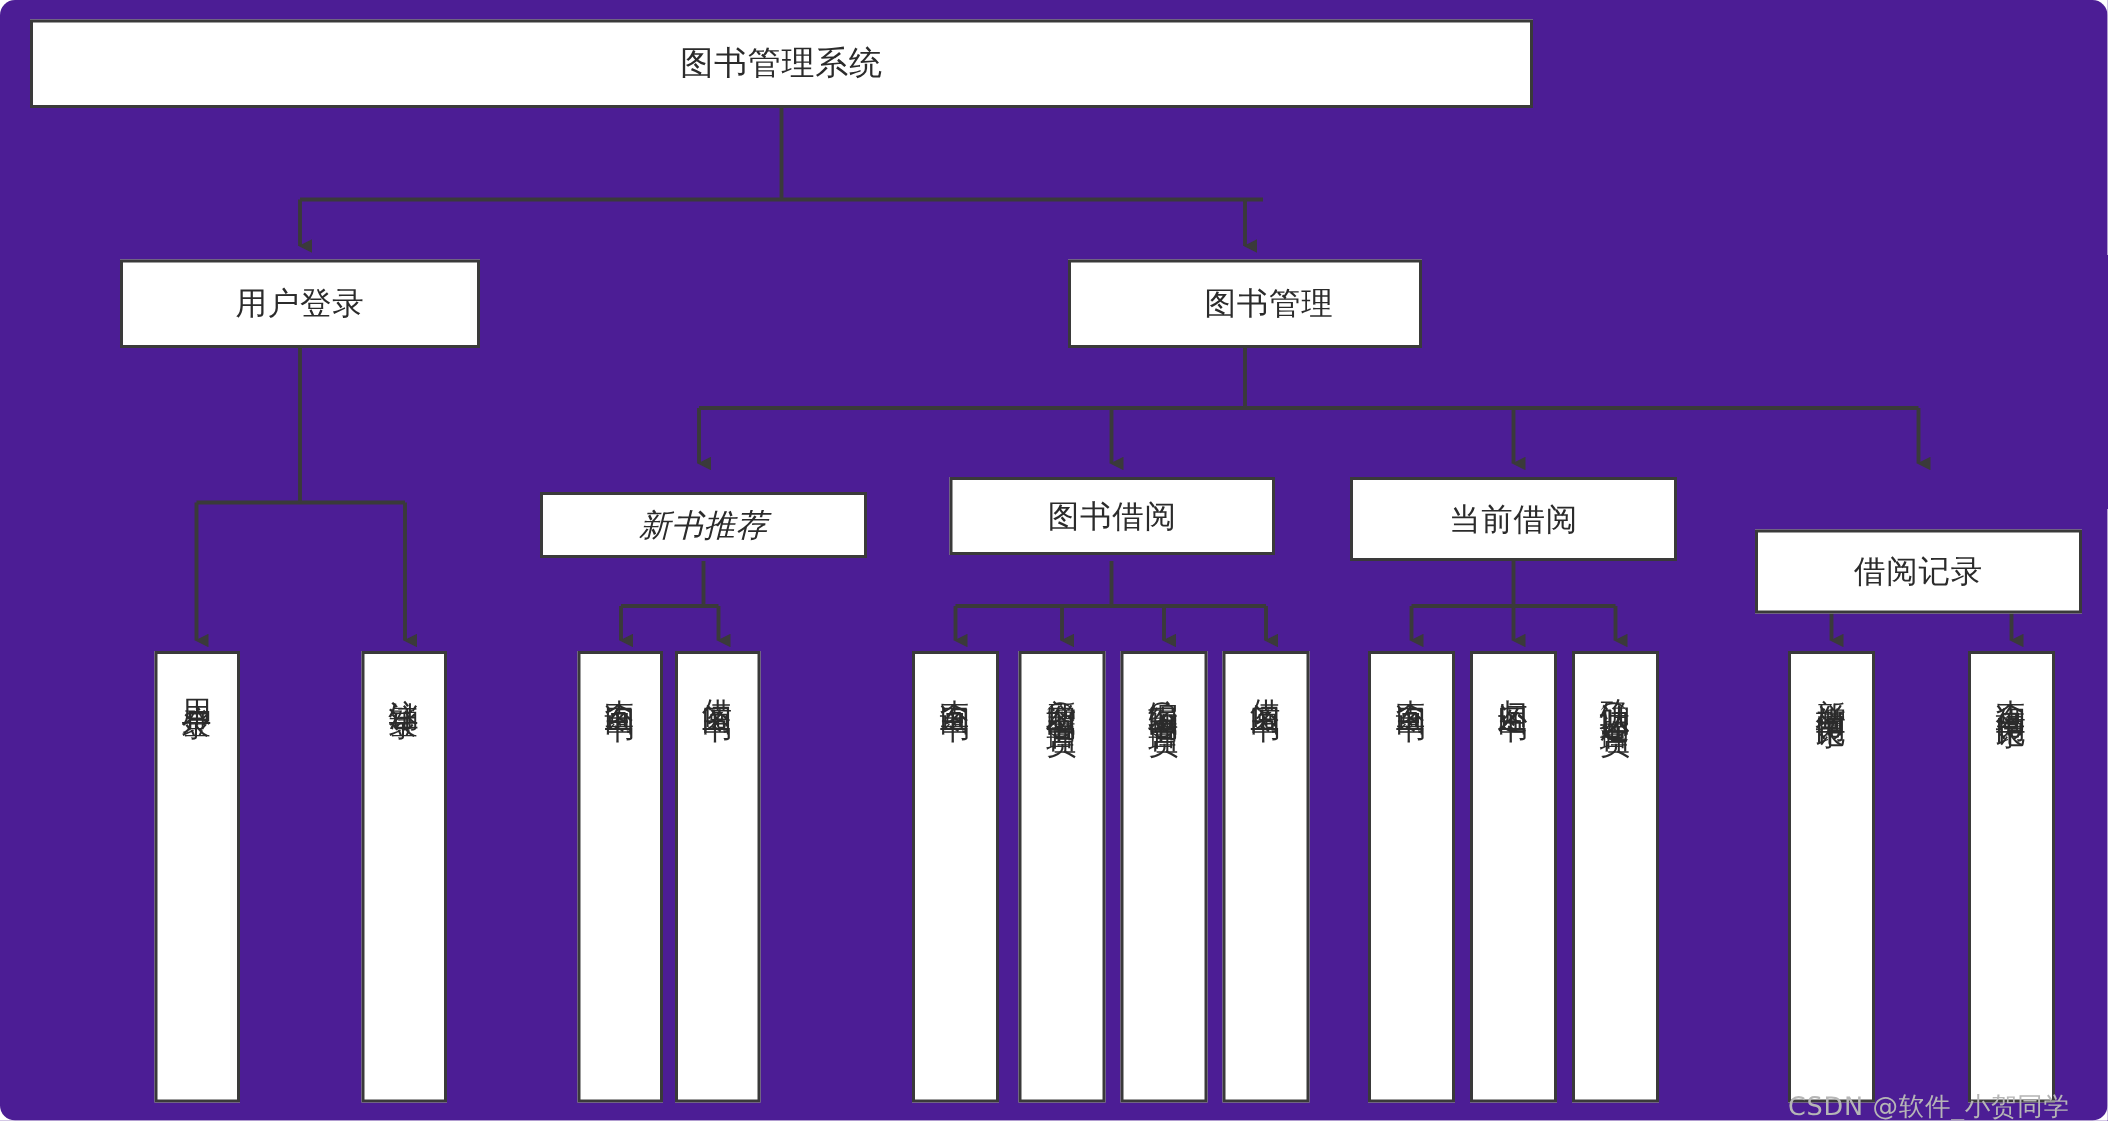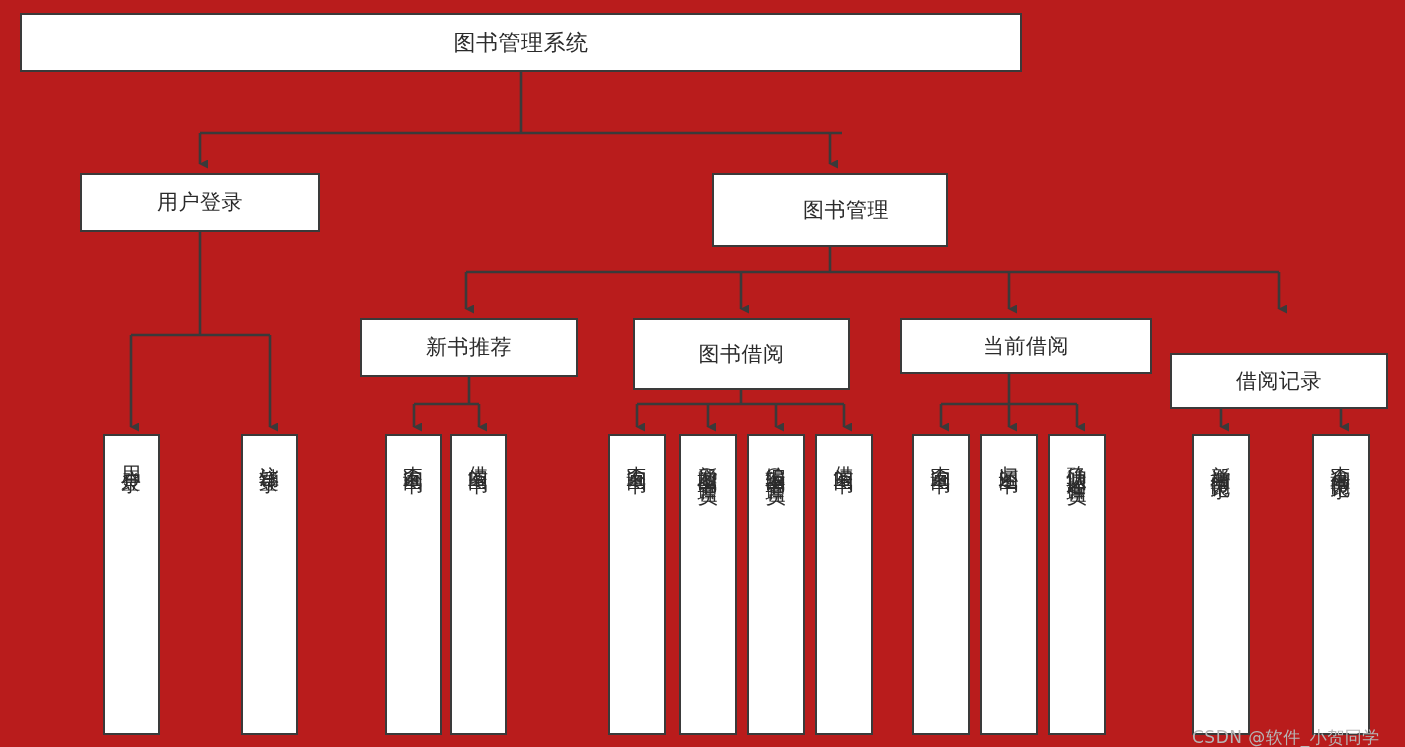--- a/index.html
+++ b/index.html
@@ -7,22 +7,23 @@
     padding: 0;
     background: #ffffff;
   }
   body {
     font-family: "DejaVu Sans", "Liberation Sans", sans-serif;
   }
   #canvas {
     position: relative;
     width: 1405px;
     height: 747px;
-    background: #b91c1c;
+    background: #4c1d95;
     overflow: hidden;
+    border-radius: 10px;
   }
   svg.connectors {
     position: absolute;
     left: 0;
     top: 0;
     width: 1405px;
     height: 747px;
     pointer-events: none;
   }
   .node {
@@ -121,31 +122,31 @@
     </g>
   </svg>
 
   <div class="node root" style="left:20px; top:13px; width:1002px; height:59px;">
     <span class="label">图书管理系统</span>
   </div>
 
   <div class="node" style="left:80px; top:173px; width:240px; height:59px;">
     <span class="label">用户登录</span>
   </div>
-  <div class="node" style="left:712px; top:173px; width:236px; height:74px;padding-left:32px;">
+  <div class="node" style="left:712px; top:173px; width:236px; height:59px;padding-left:32px;">
     <span class="label">图书管理</span>
   </div>
 
-  <div class="node" style="left:360px; top:318px; width:218px; height:59px;">
+  <div class="node" style="left:360px; top:328px; width:218px; height:44px;font-style:italic;">
     <span class="label">新书推荐</span>
   </div>
-  <div class="node" style="left:633px; top:318px; width:217px; height:72px;">
+  <div class="node" style="left:633px; top:318px; width:217px; height:52px;">
     <span class="label">图书借阅</span>
   </div>
-  <div class="node" style="left:900px; top:318px; width:252px; height:56px;">
+  <div class="node" style="left:900px; top:318px; width:218px; height:56px;">
     <span class="label">当前借阅</span>
   </div>
   <div class="node" style="left:1170px; top:318px; width:218px; height:56px;margin-top:35px;">
     <span class="label">借阅记录</span>
   </div>
 
   <div class="node leaf" style="left:103px; top:434px; width:57px; height:301px;">
     <span class="label">用户登录</span>
   </div>
   <div class="node leaf" style="left:241px; top:434px; width:57px; height:301px;">

